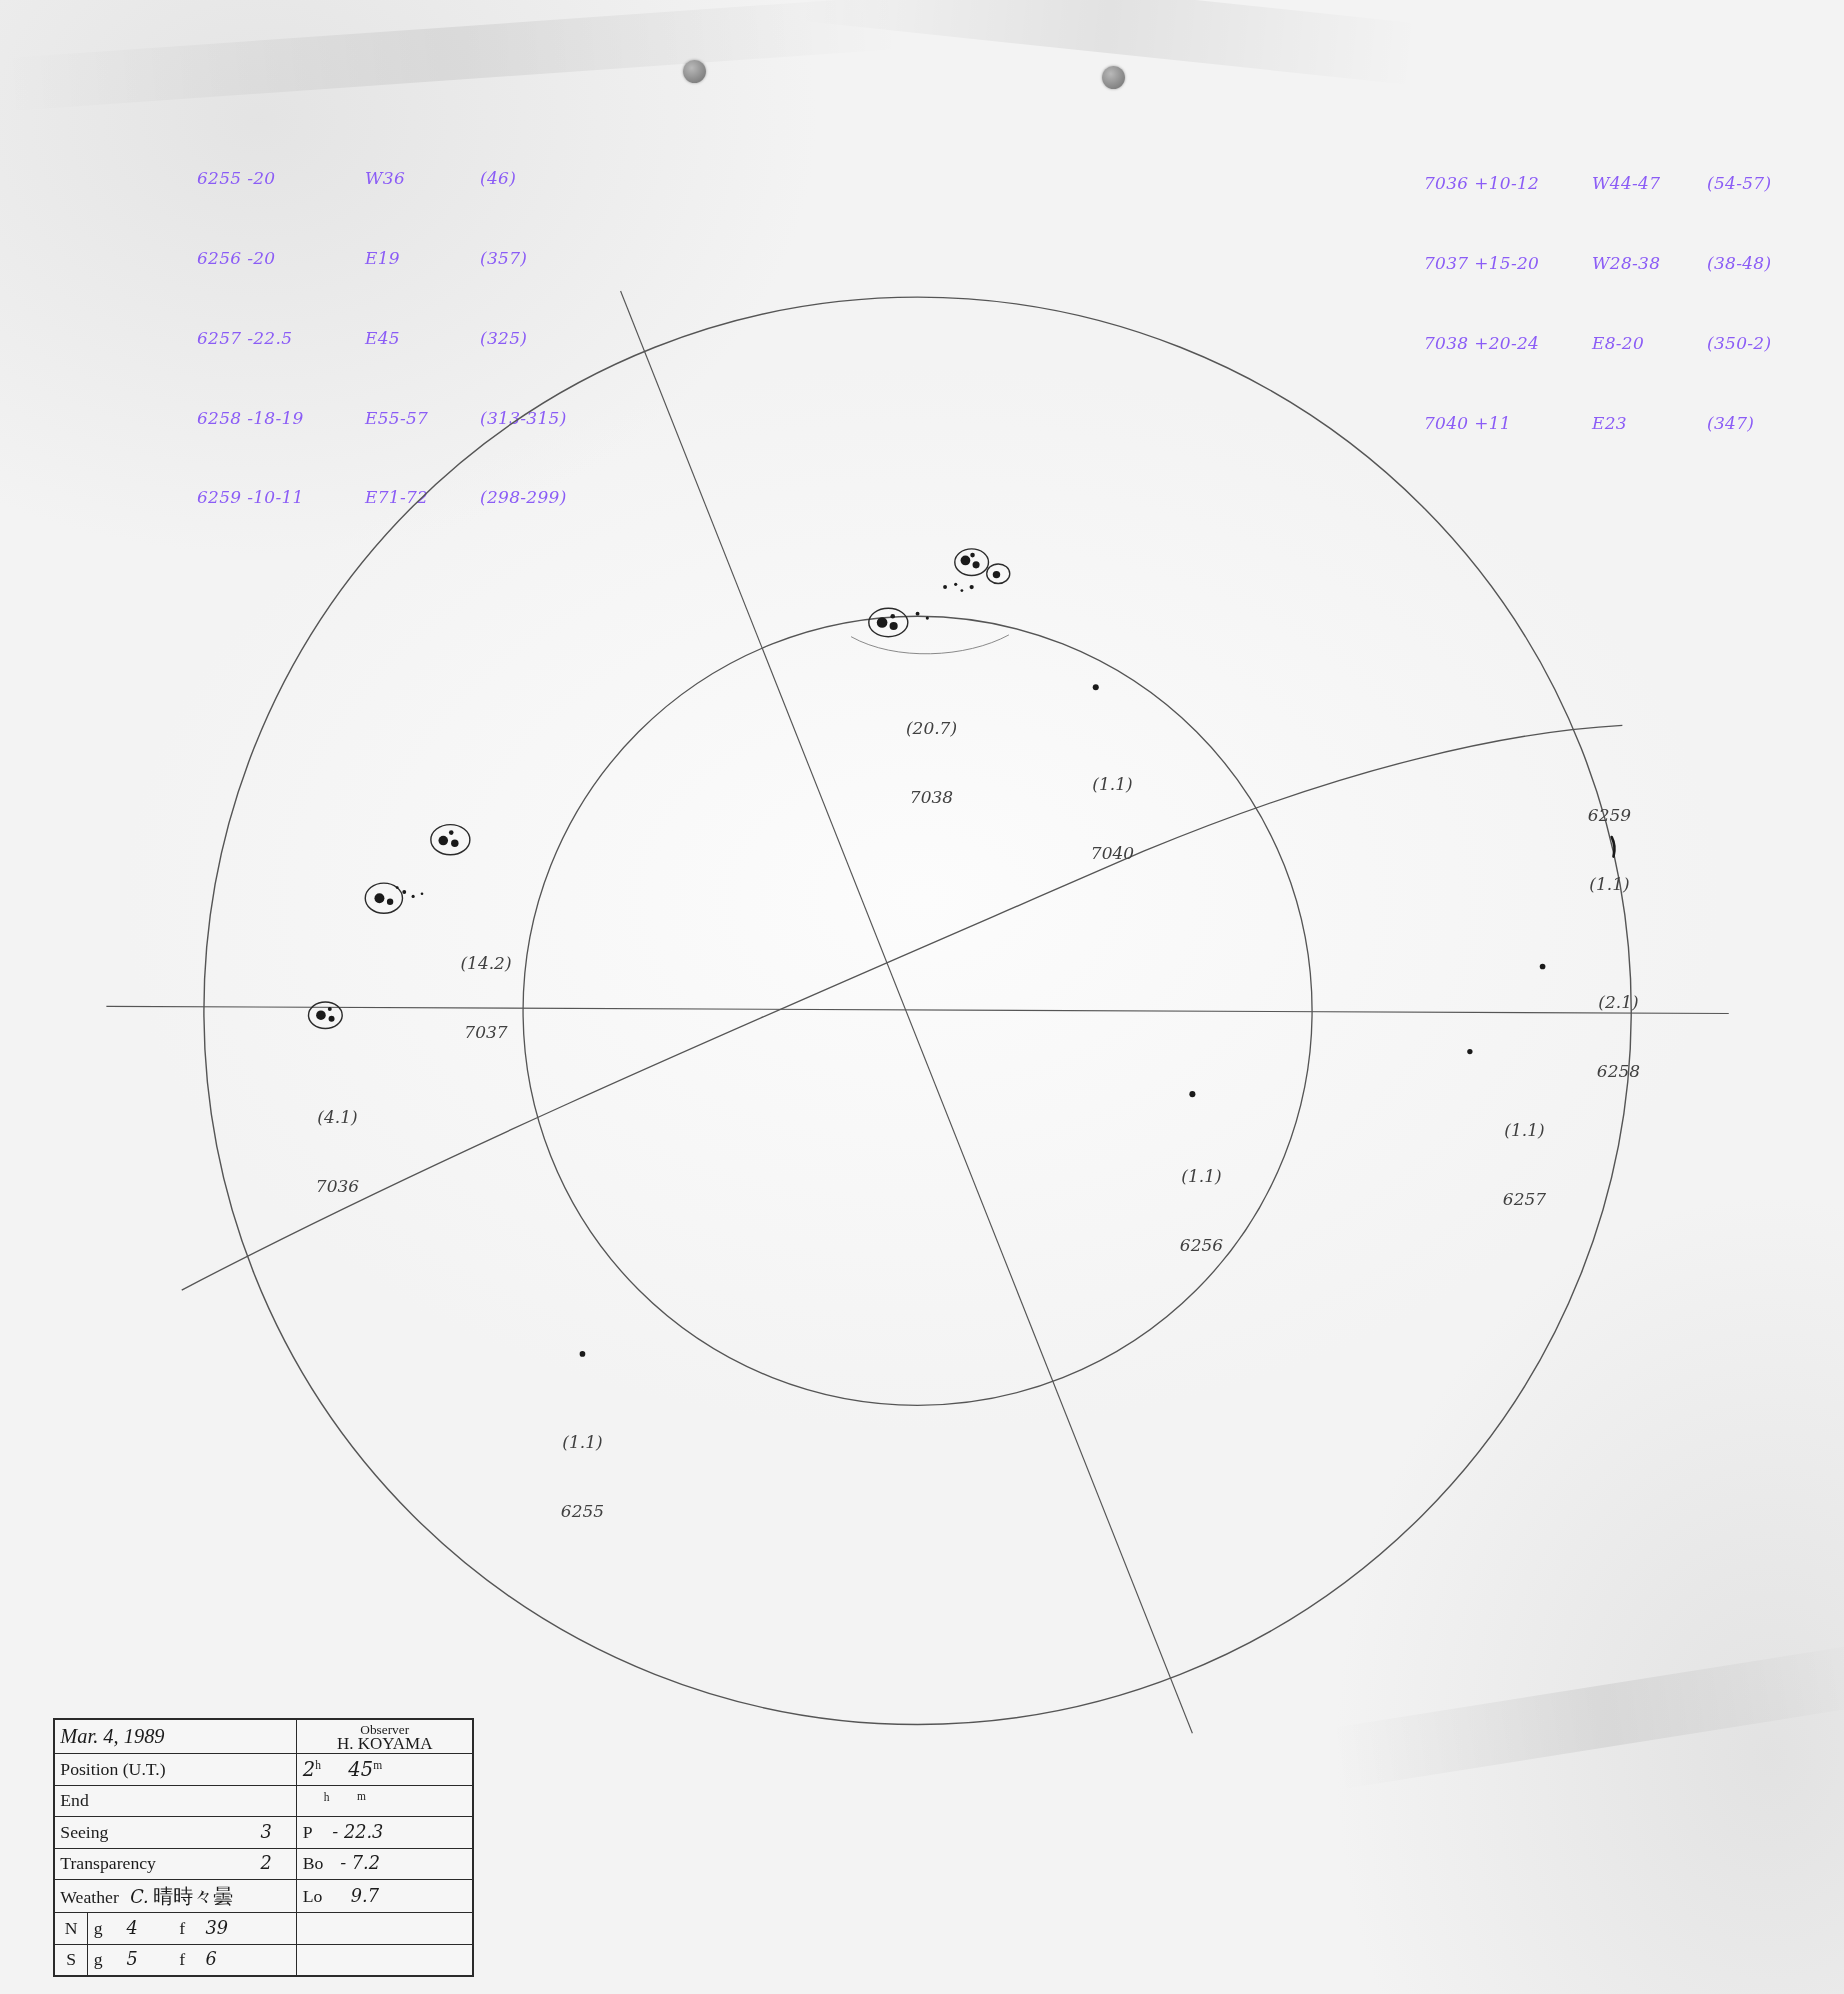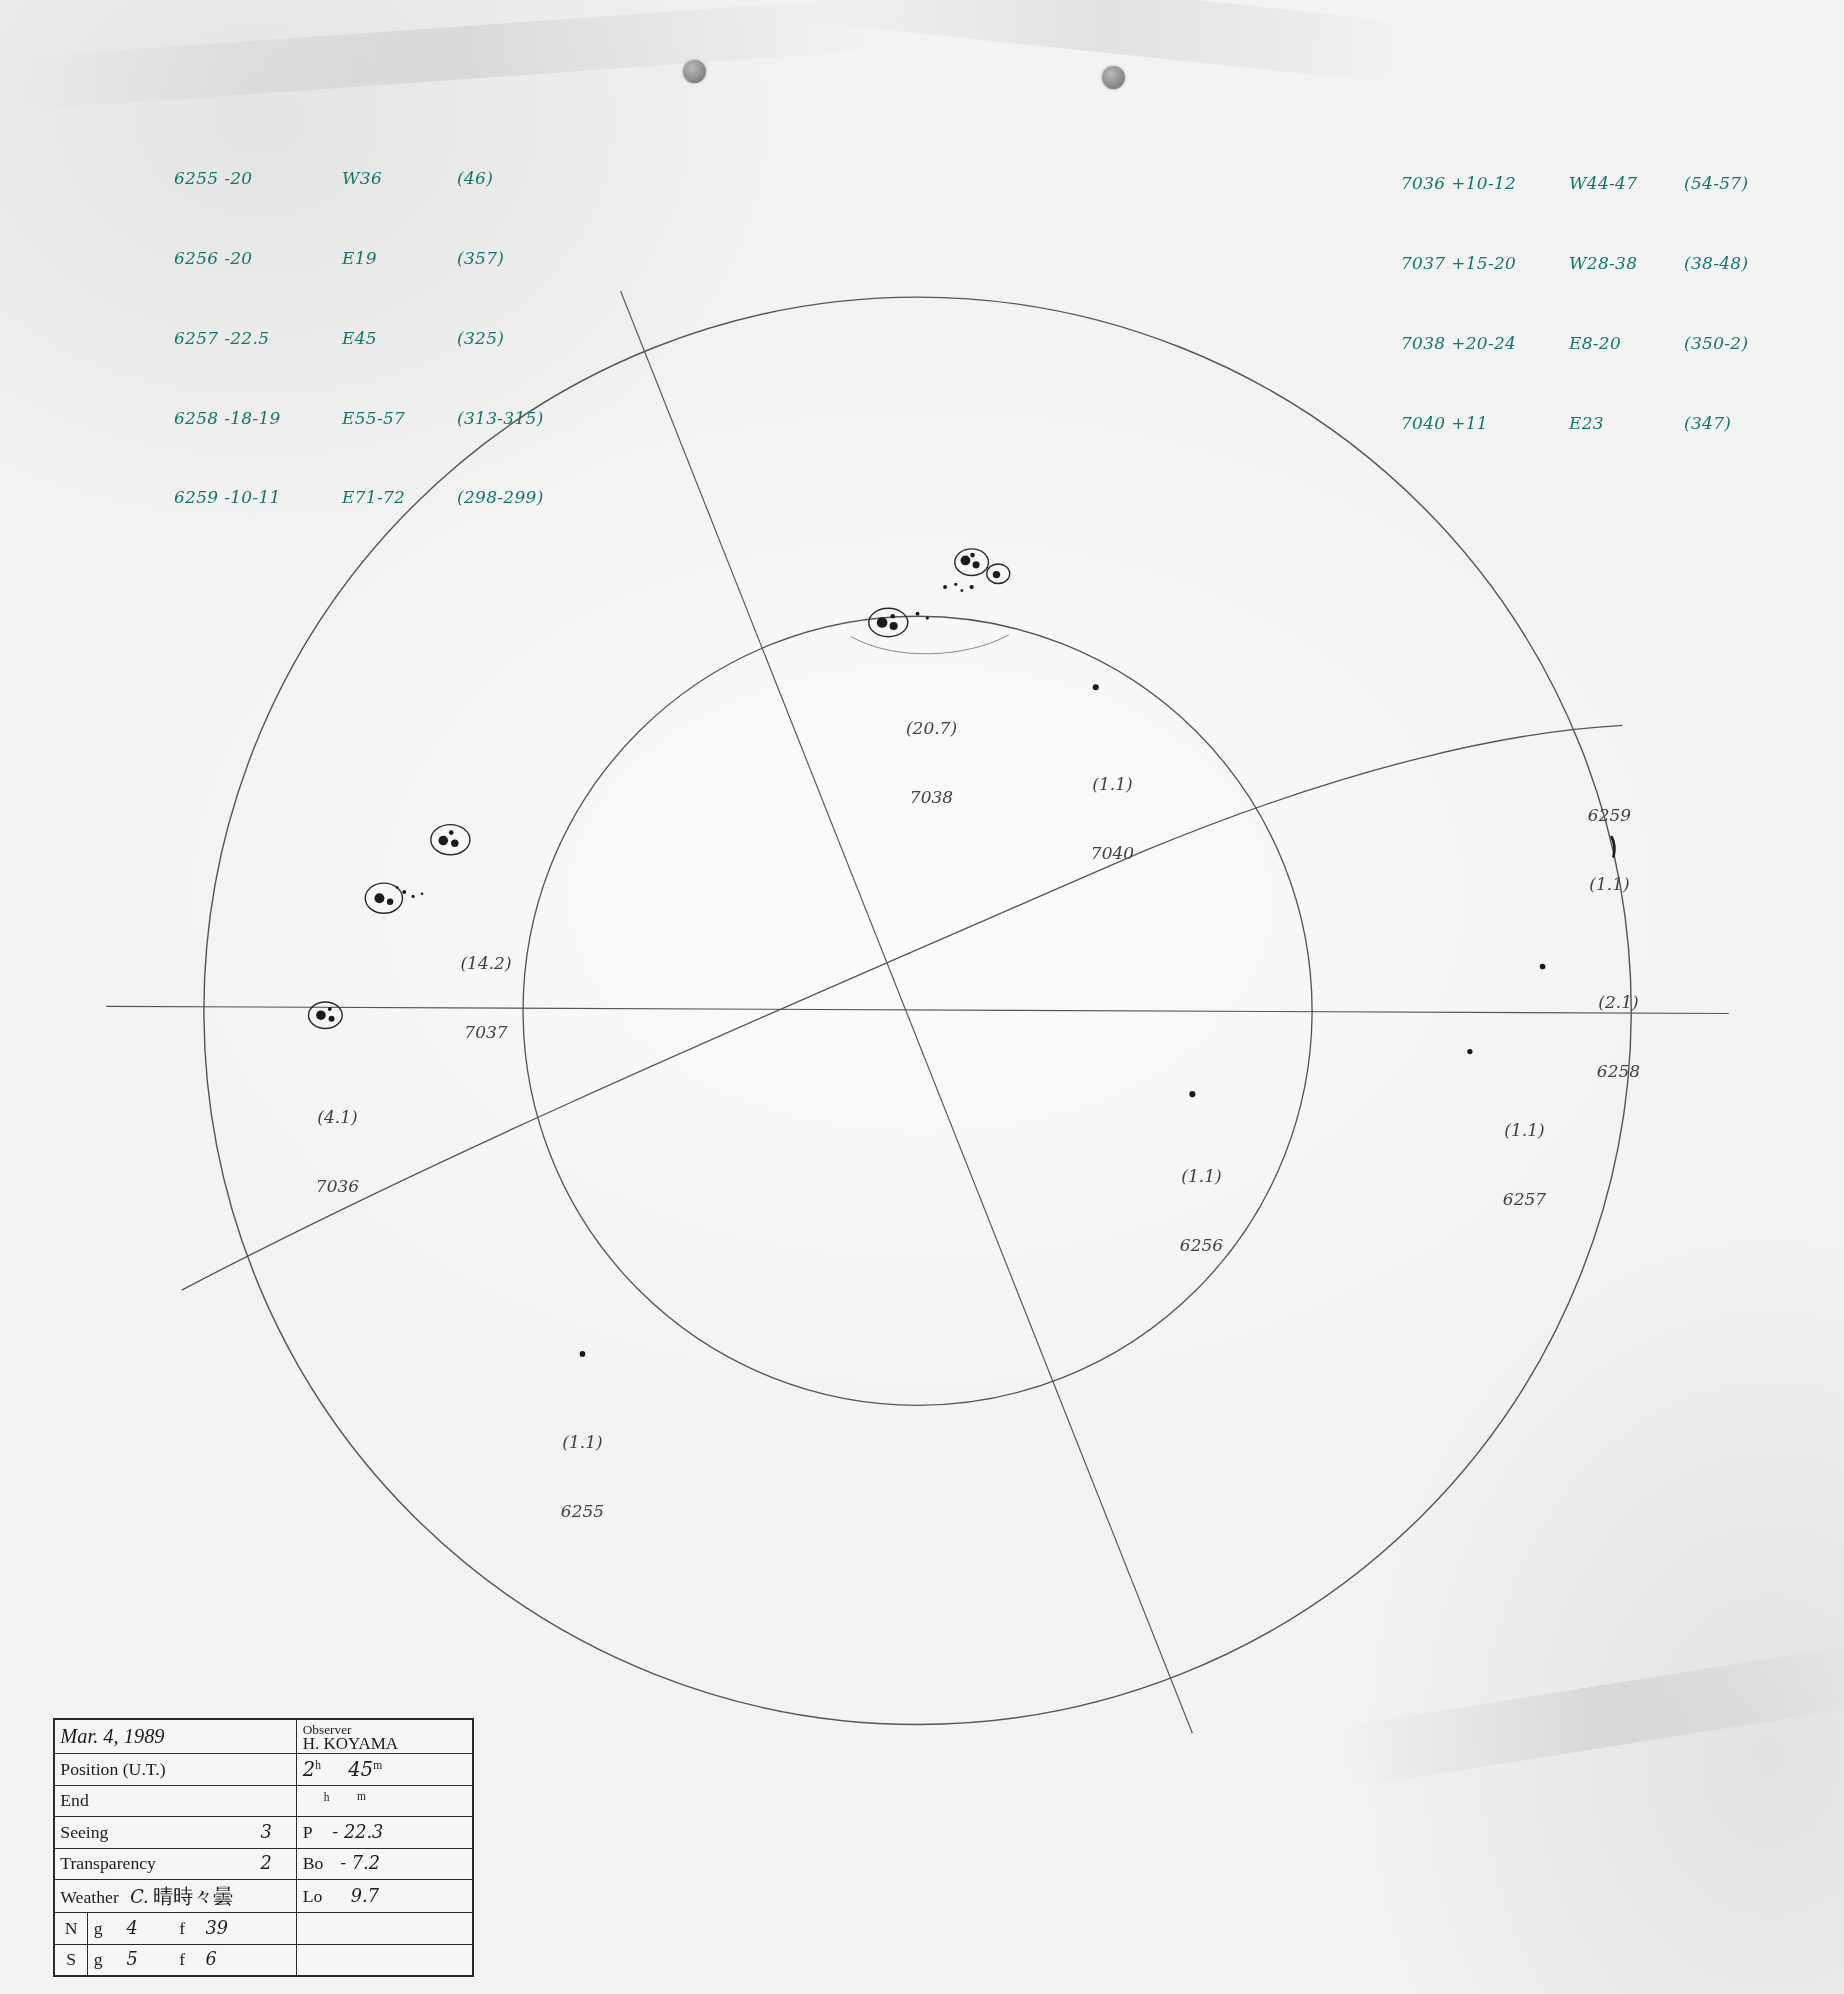--- a/index.html
+++ b/index.html
@@ -34,22 +34,23 @@
     position: absolute;
     width: 23px; height: 23px;
     border-radius: 50%;
     background: radial-gradient(circle at 38% 34%, #b9b9b9 0%, #8f8f8f 55%, #6e6e6e 100%);
     box-shadow: 0 0 2.7px rgba(0,0,0,0.35);
   }
   
   .hand {
     font-family: "DejaVu Serif", serif;
     font-style: italic;
-    color: #0f766e;
+    color: #8b5cf6;
     white-space: pre;
+    margin-left: 23px;
   }
   .note-block {
     position: absolute;
     font-size: 17px;
     line-height: 26.6px;
     letter-spacing: 0.3px;
   }
   .note-line { white-space: pre; }
   .note-line .c1 { display: inline-block; width: 168px; }
   .note-line .c2 { display: inline-block; width: 115px; }
@@ -87,21 +88,21 @@
   }
   #datatable td {
     border: 0.9px solid #2a2a2a;
     padding: 2.7px 5.3px;
     height: 25px;
     vertical-align: middle;
     font-family: "Liberation Serif", serif;
   }
   .hcell { font-family: "DejaVu Serif", serif; font-style: italic; }
   .small { font-size: 11.5px; vertical-align: super; }
-  .obs-head { font-size: 13.3px; line-height: 14px; font-family: "Liberation Serif", serif;}
+  .obs-head { font-size: 13.3px; text-align: center; line-height: 14px; font-family: "Liberation Serif", serif;}
   .cjk { font-family: "DejaVu Sans", sans-serif; font-size: 20px; }
 </style>
 </head>
 <body>
 
 <div id="sheet"></div>
 
 <div class="crease" style="left:0;top:26.6px;width:904px;height:53px;transform:rotate(-4deg);"></div>
 <div class="crease" style="left:798px;top:-8.9px;width:621px;height:62px;transform:rotate(6deg);"></div>
 <div class="crease" style="left:1330px;top:1685px;width:550px;height:62px;transform:rotate(-9deg);"></div>

